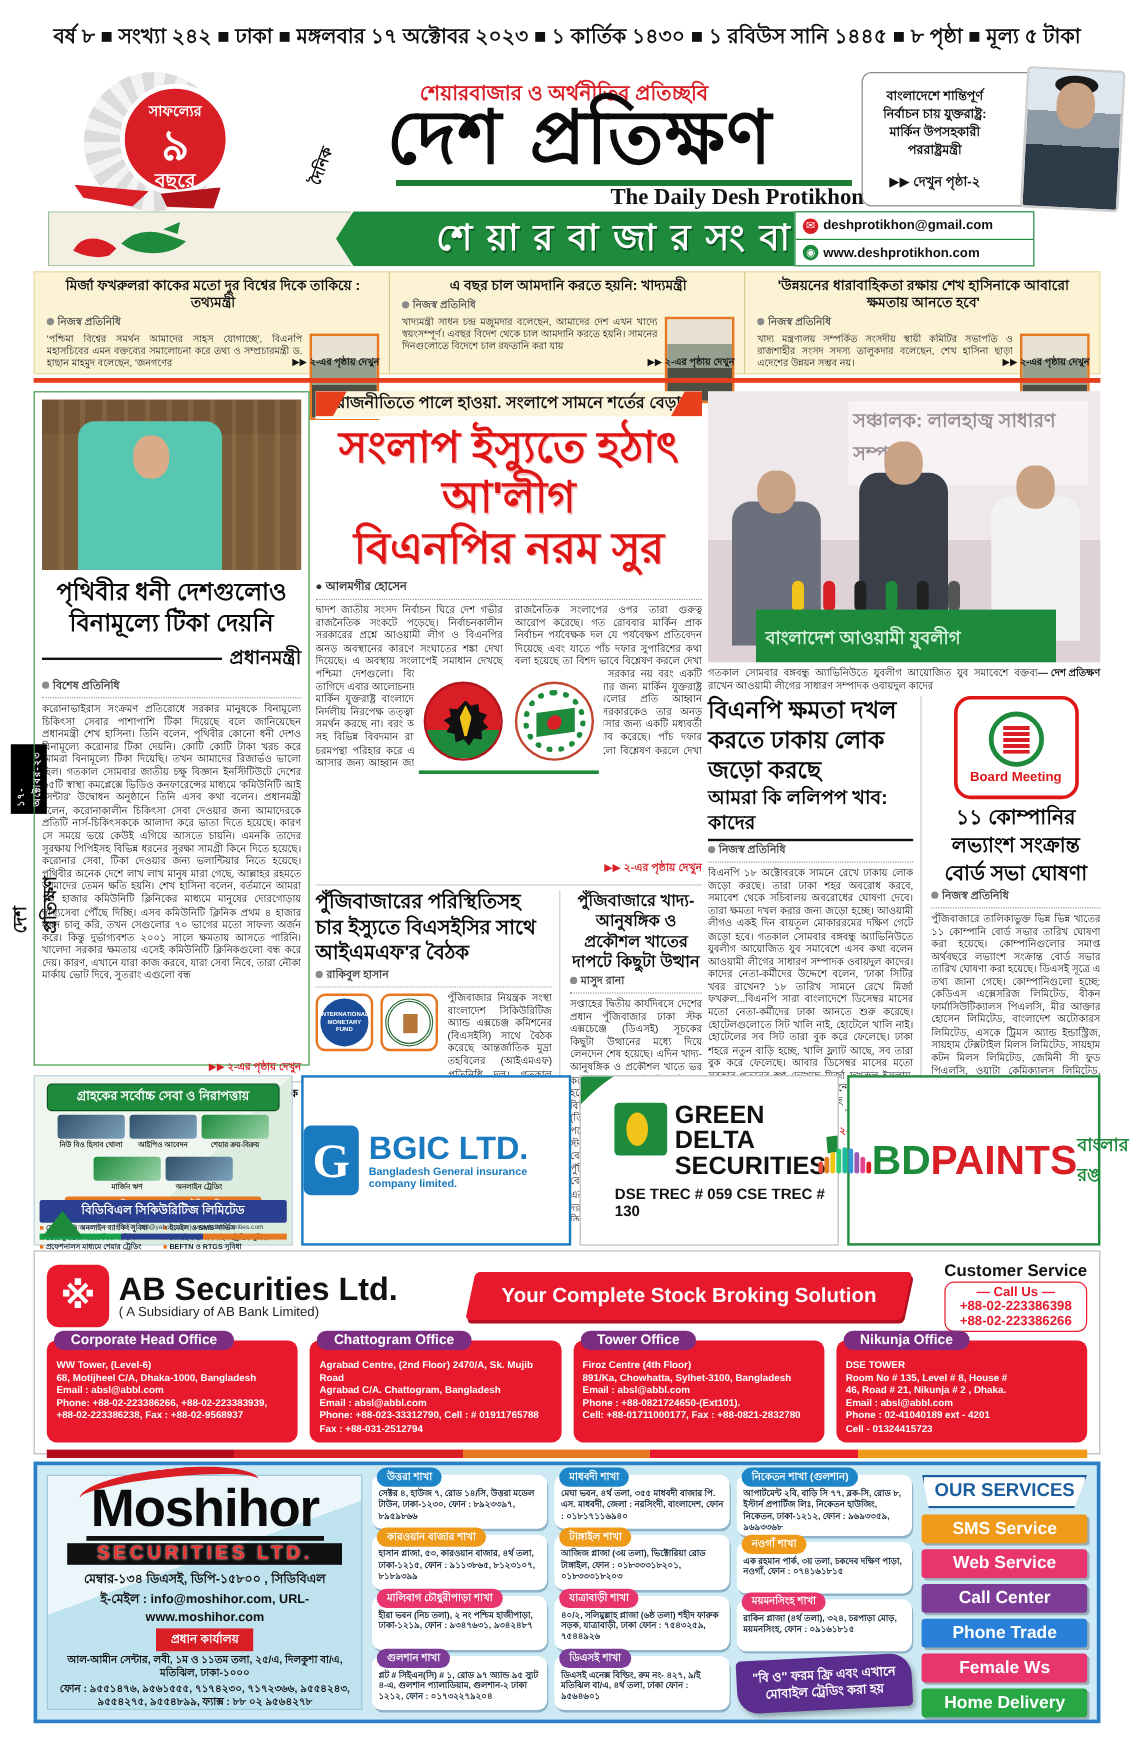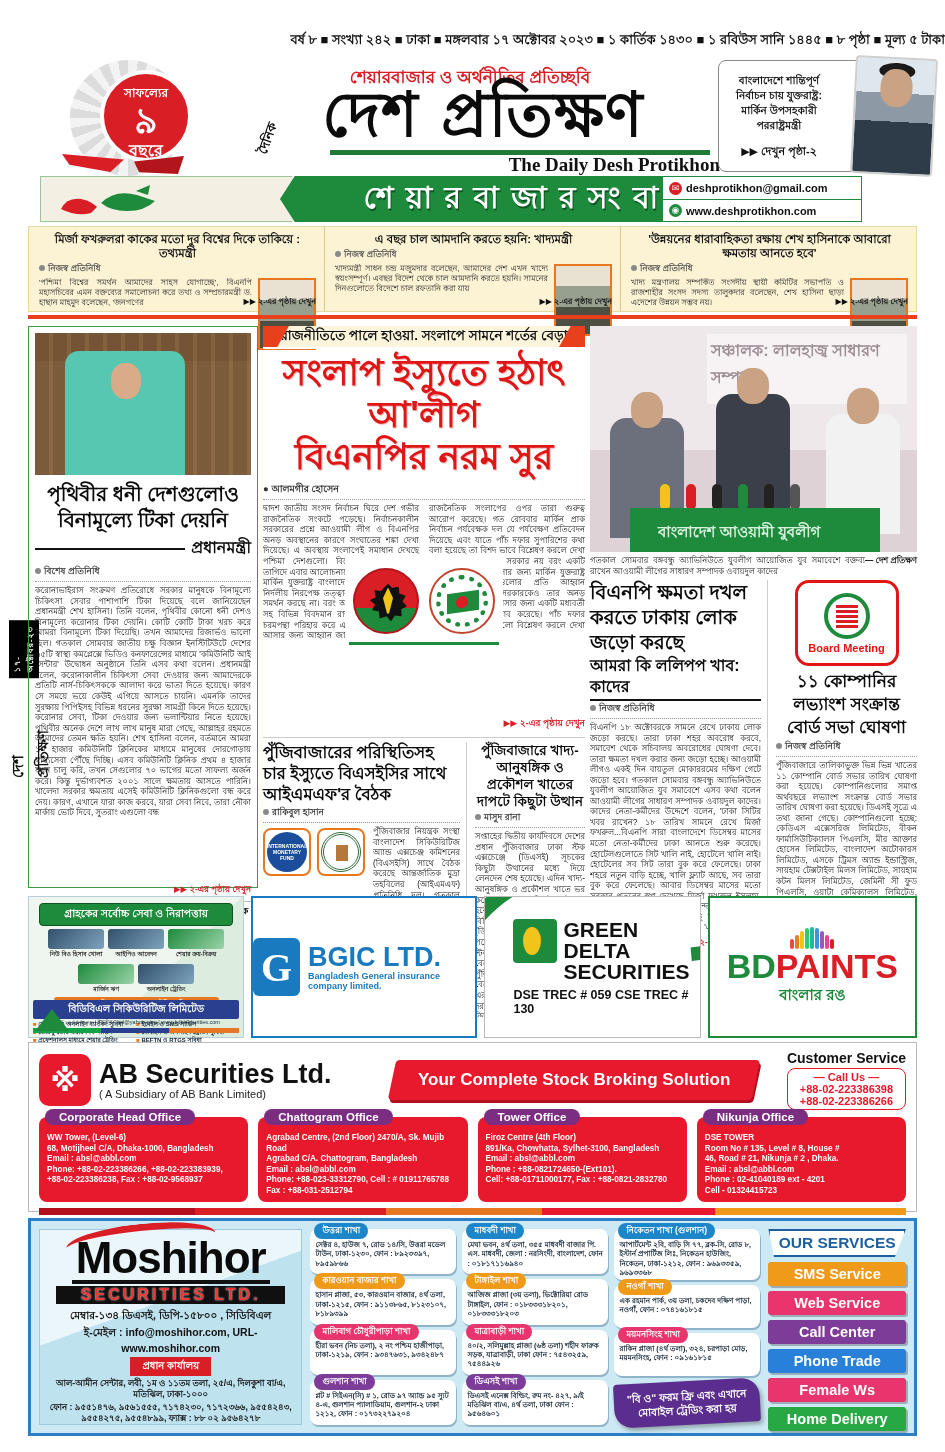--- a/index.html
+++ b/index.html
@@ -1,22 +1,22 @@
 <!DOCTYPE html>
 <html><head>
 <meta charset="utf-8">
 <style>
   * { margin:0; padding:0; box-sizing:border-box; }
   html,body { background:#e9e9e9; }
   body { font-family:"Liberation Sans","DejaVu Sans",sans-serif; }
   .page { position:relative; width:945px; height:1452px; margin:0 auto; background:#ffffff; overflow:hidden; }
 
   
-  .dateline { position:absolute; top:30px; left:0; width:100%; text-align:right;
-    font-size:13px; font-weight:bold; color:#111; }
+  .dateline { position:absolute; top:17px; left:0; width:100%; text-align:center;
+    font-size:17px; font-weight:bold; color:#111; }
 
   
   .badge { position:absolute; left:62px; top:58px; width:150px; height:118px; }
   .badge .rosette { position:absolute; left:8px; top:2px; width:116px; height:116px; border-radius:50%;
     background:repeating-conic-gradient(#f3f3f3 0 10deg,#dcdcdc 10deg 20deg); }
   .badge .circle { position:absolute; left:38px; top:12px; width:92px; height:92px; border-radius:50%;
     background:#d91e26; border:4px solid #fff; color:#fff; text-align:center; }
   .badge .circle .t1 { display:block; margin-top:10px; font-size:12px; font-weight:bold; }
   .badge .circle .num { display:block; font-size:36px; font-weight:900; line-height:34px; }
   .badge .circle .t2 { display:block; font-size:16px; font-weight:bold;font-family:Liberation Serif, serif; }
@@ -158,21 +158,21 @@
   
   .rightcol { position:absolute; left:590px; top:326px; width:327px; height:562px; }
   .qphoto { position:relative; width:100%; height:226px; background:linear-gradient(180deg,#efe8ea 0 55%,#ded2d6 55% 100%); overflow:hidden; }
   .qphoto .backdrop { position:absolute; right:10px; top:8px; width:200px; height:70px; background:#f7f2f4;
     color:#9c8f95; font-size:16px; font-weight:900; padding:4px; }
   .qphoto .man { position:absolute; width:74px; height:120px; border-radius:16px 16px 0 0; background:#3a3f4a; }
   .qphoto .man .mface { position:absolute; left:21px; top:-26px; width:32px; height:36px; border-radius:45%; background:#caa284; }
   .qphoto .man.m1 { left:20px; top:92px; background:#6b707c; }
   .qphoto .man.m2 { left:126px; top:68px; }
   .qphoto .man.m3 { left:236px; top:88px; background:#f2f2f2; }
-  .qphoto .podium { position:absolute; left:40px; bottom:0; width:250px; height:44px; background:#1e8a3c;padding-left:20px; }
+  .qphoto .podium { position:absolute; left:40px; bottom:0; width:250px; height:44px; background:#1e8a3c; }
   .qphoto .podium .ptxt { color:#d6f2dd; font-weight:900; font-size:15px; padding:12px 8px 0; white-space:nowrap; overflow:hidden; }
   .qphoto .mic { position:absolute; width:10px; height:26px; border-radius:5px; background:#222; bottom:42px; }
   .qphoto .mic.c1 { left:70px; background:#f0c419; }
   .qphoto .mic.c2 { left:96px; background:#d91e26; }
   .qphoto .mic.c3 { left:122px; }
   .qphoto .mic.c4 { left:148px; background:#1e8a3c; }
   .qphoto .mic.c5 { left:174px; }
   .qphoto .mic.c6 { left:200px; background:#555; }
   .qcap { margin-top:3px; font-size:8.3px; line-height:10.5px; color:#111; text-align:justify; }
   .qcap .credit { float:right; font-weight:bold; }
@@ -225,21 +225,21 @@
   .gds .sw1 { position:absolute; left:-30px; top:-40px; width:90px; height:180px; border-radius:50%;
     border:16px solid #1e8a3c; border-right-color:transparent; border-top-color:transparent; transform:rotate(40deg); }
   .gds .sw2 { position:absolute; right:-34px; bottom:-60px; width:110px; height:160px; border-radius:50%;
     border:14px solid #1e8a3c; border-left-color:transparent; border-bottom-color:transparent; transform:rotate(40deg); }
   .gds .inner { position:absolute; left:28px; top:22px; }
   .gds .glogo { float:left; width:44px; height:44px; background:#1e8a3c; border-radius:4px; margin-right:6px; position:relative; }
   .gds .glogo:after { content:""; position:absolute; left:10px; top:8px; width:18px; height:28px; border-radius:50%; background:#f0c419; }
   .gds .t1 { font-size:21px; font-weight:900; color:#111; line-height:21px; }
   .gds .trec { clear:both; padding-top:6px; font-size:12.5px; font-weight:900; color:#111; }
 
-  .ad.bdp { width:211px; border:2.5px solid #1e8a3c; display:flex; flex-direction:column; align-items:center; justify-content:center; }
+  .ad.bdp { width:211px; border:2.5px solid #1e8a3c; display:flex; align-items:center; justify-content:center; }
   .bdp .fan { display:flex; gap:1px; height:22px; align-items:flex-end; }
   .bdp .fan i { width:4px; border-radius:2px; }
   .bdp .word { font-size:34px; font-weight:900; line-height:34px; }
   .bdp .word .bd { color:#1e8a3c; } .bdp .word .pa { color:#d91e26; }
   .bdp .sub { color:#1e8a3c; font-size:15px; font-weight:900; }
 
   
   .absec { position:absolute; left:28px; top:1042px; width:889px; height:170px; border:1px solid #bbb; background:#fff; padding:6px 10px; }
   .absec .top { display:flex; align-items:center; height:62px; }
   .ab-logo { width:52px; height:52px; background:#e8192c; border-radius:10px; color:#fff; display:flex; align-items:center;

